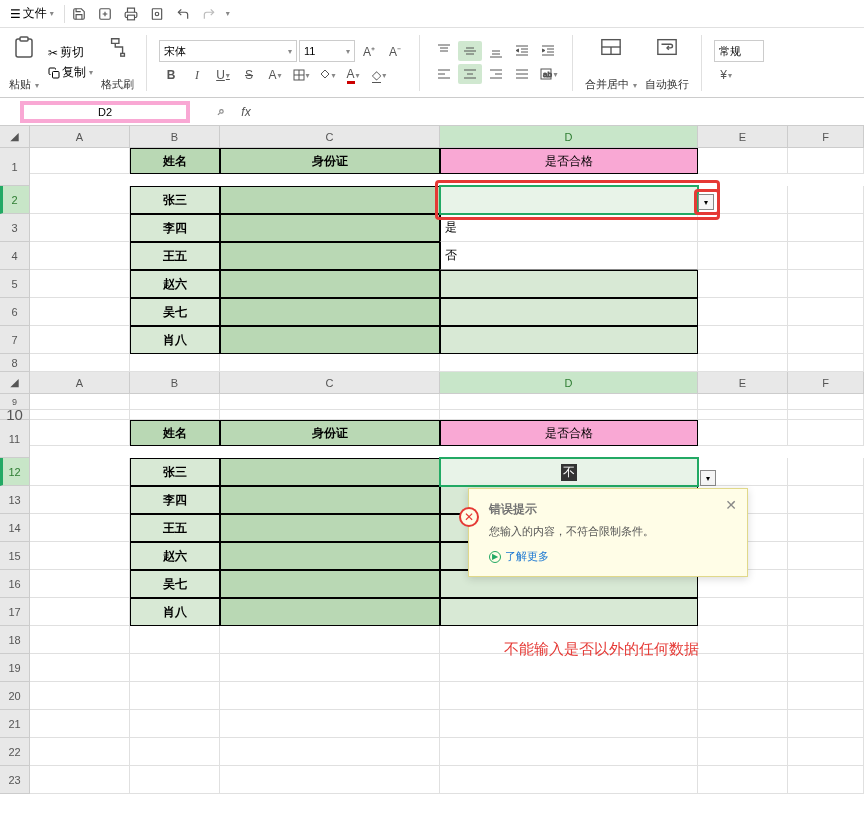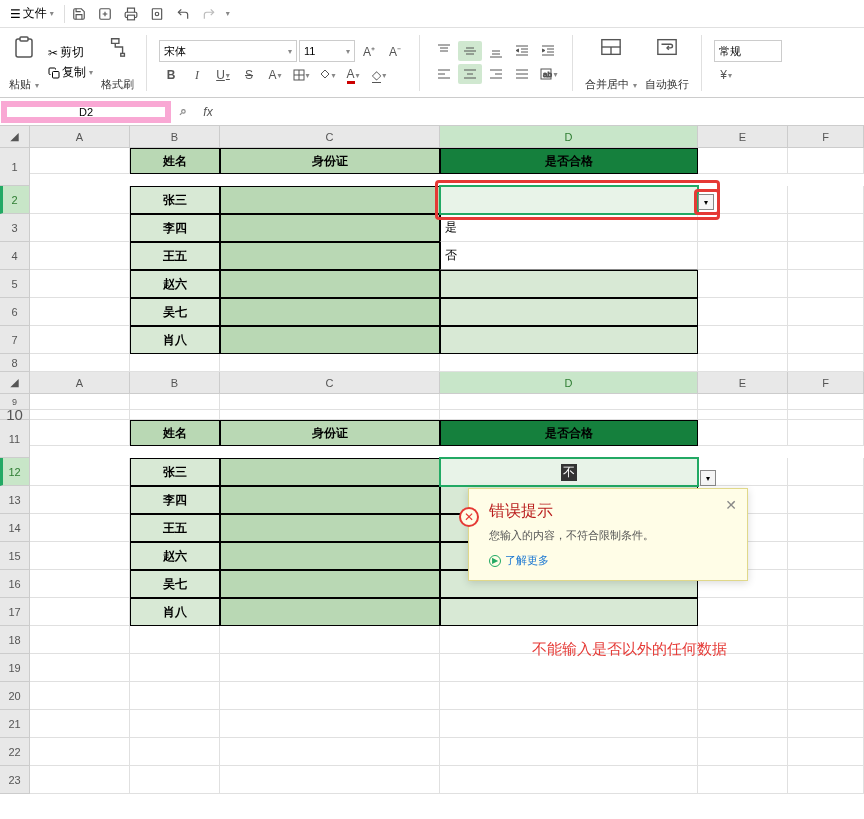--- a/index.html
+++ b/index.html
@@ -27,47 +27,47 @@
     .rbtn-b { font-weight: bold; }
     .rbtn-i { font-style: italic; font-family: serif; }
     .rbtn-u { text-decoration: underline; }
     .rbtn-s2 { text-decoration: line-through; }
     .carrow { font-size: 8px; color: #888; margin-left: 1px; }
     .twocol { display: flex; flex-direction: column; gap: 3px; }
     .tworow { display: flex; gap: 2px; align-items: center; }
     
     
     .fbar { display: flex; align-items: center; height: 28px; border-bottom: 1px solid #ccc; background: #fff; }
-    .namebox { width: 170px; height: 22px; border: 6px solid #f9a8d4; margin: 0 1px; display: flex; align-items: center; justify-content: center; font-size: 11px; }
+    .namebox { width: 170px; height: 22px; border: 4px solid #f9a8d4; margin: 0 20px; display: flex; align-items: center; justify-content: center; font-size: 11px; }
     .fbtn { width: 24px; height: 22px; display: flex; align-items: center; justify-content: center; color: #888; cursor: pointer; }
     .finput { flex: 1; height: 22px; border: none; padding: 0 4px; font-size: 11px; }
     
     
     .grid-wrap { position: relative; }
     .grid { display: grid; }
     .ghdr { background: #e8e8e8; border-right: 1px solid #ccc; border-bottom: 1px solid #ccc; display: flex; align-items: center; justify-content: center; font-size: 11px; color: #555; height: 22px; }
     .ghdr.sel { background: #c8e6c9; color: #2e7d32; }
     .rhdr { background: #e8e8e8; border-right: 1px solid #ccc; border-bottom: 1px solid #ccc; display: flex; align-items: center; justify-content: center; font-size: 11px; color: #555; width: 30px; }
     .rhdr.sel { background: #c8e6c8; color: #2e7d32; border-left: 3px solid #22a964; width: 30px; padding-right:3px;}
     .cell { border-right: 1px solid #e0e0e0; border-bottom: 1px solid #e0e0e0; display: flex; align-items: center; padding: 0 4px; font-size: 12px; height: 28px; background: #fff; }
     .cell.hdr-g { background: #b9d8b4; font-weight: bold; justify-content: center; border: 1px solid #000; }
-    .cell.hdr-lg { background: #15803d; font-weight: bold; justify-content: center; border: 1px solid #000;}
+    .cell.hdr-lg { background: #f9a8d4; font-weight: normal; justify-content: center; border: 1px solid #000;}
     .cell.name { background: #d8e9d5; font-weight: bold; justify-content: center; border: 1px solid #000;}
     .cell.data-g { background: #b9d8b4; border: 1px solid #000;}
     .cell.data-lg { background: #d8e9d5; border: 1px solid #000;}
     .cell.active { background: #e8f3e8; outline: 2px solid #22a964; outline-offset: -1px; z-index: 3; border:1px solid #000;}
     .cell.tall { height: 26px; }
     .cell.ctr { justify-content: center; }
     
     .redbox { position: absolute; border: 3px solid #e53935; border-radius: 4px; pointer-events: none; z-index: 10; }
     .ddbtn { position: absolute; width: 16px; height: 16px; border: 1px solid #888; background: #f5f5f5; display: flex; align-items: center; justify-content: center; font-size: 8px; cursor: pointer; z-index: 9; }
     .annot { position: absolute; color: #e53935; font-size: 15px; font-weight: 500; z-index: 5; }
     
     .errbox { position: absolute; background: #fffde7; border: 1px solid #e0d88a; box-shadow: 0 2px 8px rgba(0,0,0,0.15); padding: 12px 14px; width: 280px; z-index: 20; }
-    .errbox .etitle { font-weight: normal; font-size: 16px; color: #b91c1c; margin-bottom: 6px; }
+    .errbox .etitle { font-weight: bold; font-size: 12px; color: #737373; margin-bottom: 6px; }
     .errbox .emsg { font-size: 11px; color: #555; margin-bottom: 10px; }
     .errbox .elink { font-size: 11px; color: #1976d2; cursor: pointer; display: flex; align-items: center; gap: 4px;}
     .errbox .eclose { position: absolute; top: 8px; right: 10px; color: #888; cursor: pointer; font-size: 14px; }
     .erricon { position: absolute; left: -24px; top: 6px; width: 20px; height: 20px; border: 2px solid #e53935; border-radius: 50%; display: flex; align-items: center; justify-content: center; color: #e53935; font-size: 12px; background:#fffde7;}
     .errbody { position: relative; padding-left: 6px;}
     .playicon { width:12px;height:12px;border:1px solid #22a964;border-radius:50%;display:inline-flex;align-items:center;justify-content:center;color:#22a964;font-size:8px;}
     
     svg { display: block; }
   </style>
 </head>
@@ -300,21 +300,21 @@
         <svg width="22" height="20" viewBox="0 0 24 20" fill="none" stroke="currentColor" stroke-width="1.5">
           <rect x="2" y="2" width="20" height="16"></rect>
           <path d="M6 7h10a2 2 0 0 1 0 4h-4"></path>
           <polyline points="14 9 12 11 14 13"></polyline>
         </svg>
       </div>
     <div class="rlabel">自动换行</div>
   </div>
   <div class="rdiv"></div>
   <div class="twocol">
-    <div class="rcombo" style="width:68px">
+    <div class="rcombo" style="width:50px">
         <span>常规</span>
       </div>
     <div class="tworow">
       <div class="rbtn-s">¥<span class="carrow">▾</span></div>
     </div>
   </div>
 </div>
 
 <div class="fbar">
   <div class="namebox">
@@ -541,14 +541,14 @@
       <div class="erricon">✕</div>
       <div class="etitle">错误提示</div>
       <div class="emsg">您输入的内容，不符合限制条件。</div>
       <div class="elink">
           <span class="playicon">▶</span>
           <span>了解更多</span>
         </div>
     </div>
     <div class="eclose">✕</div>
   </div>
-  <div class="annot" style="left:532px;top:268px">不能输入是否以外的任何数据</div>
+  <div class="annot" style="left:504px;top:268px">不能输入是否以外的任何数据</div>
 </div>
 
 </body></html>

